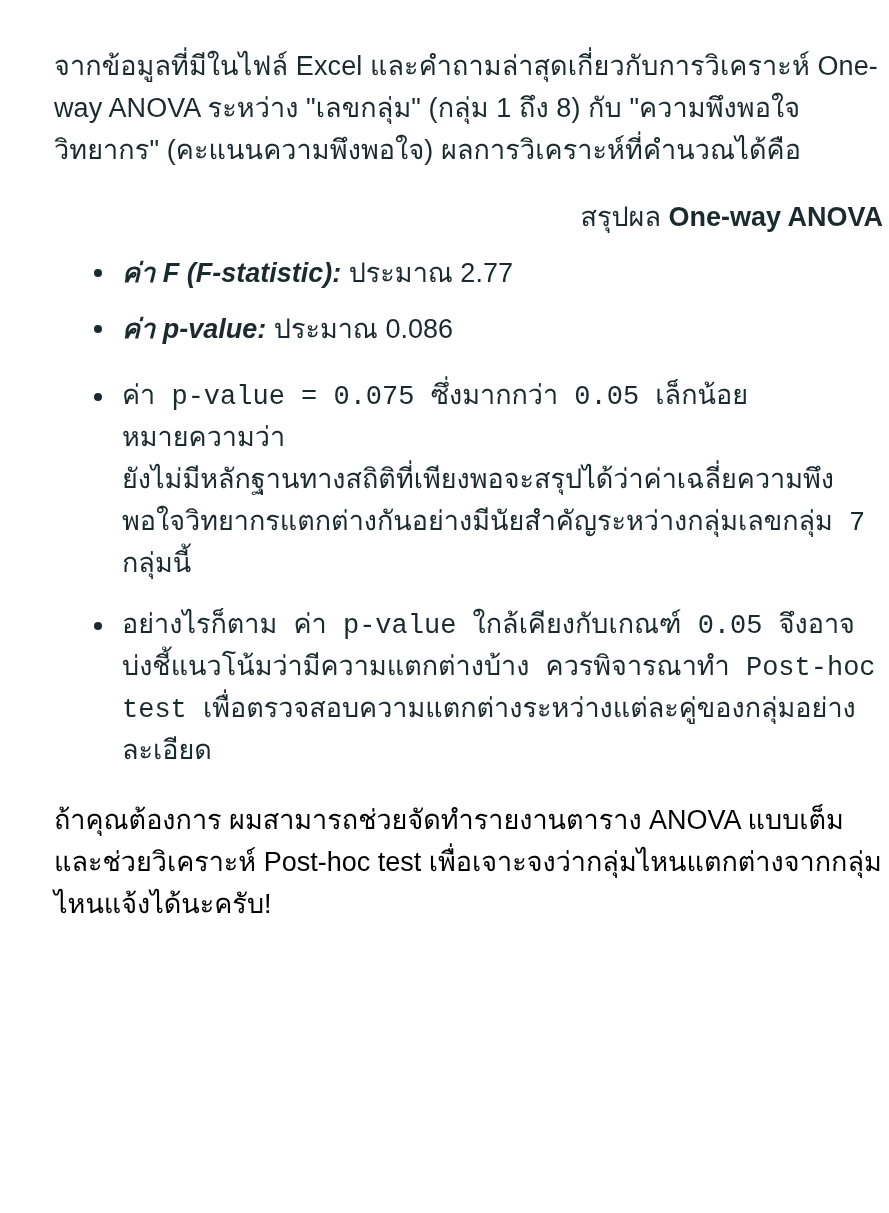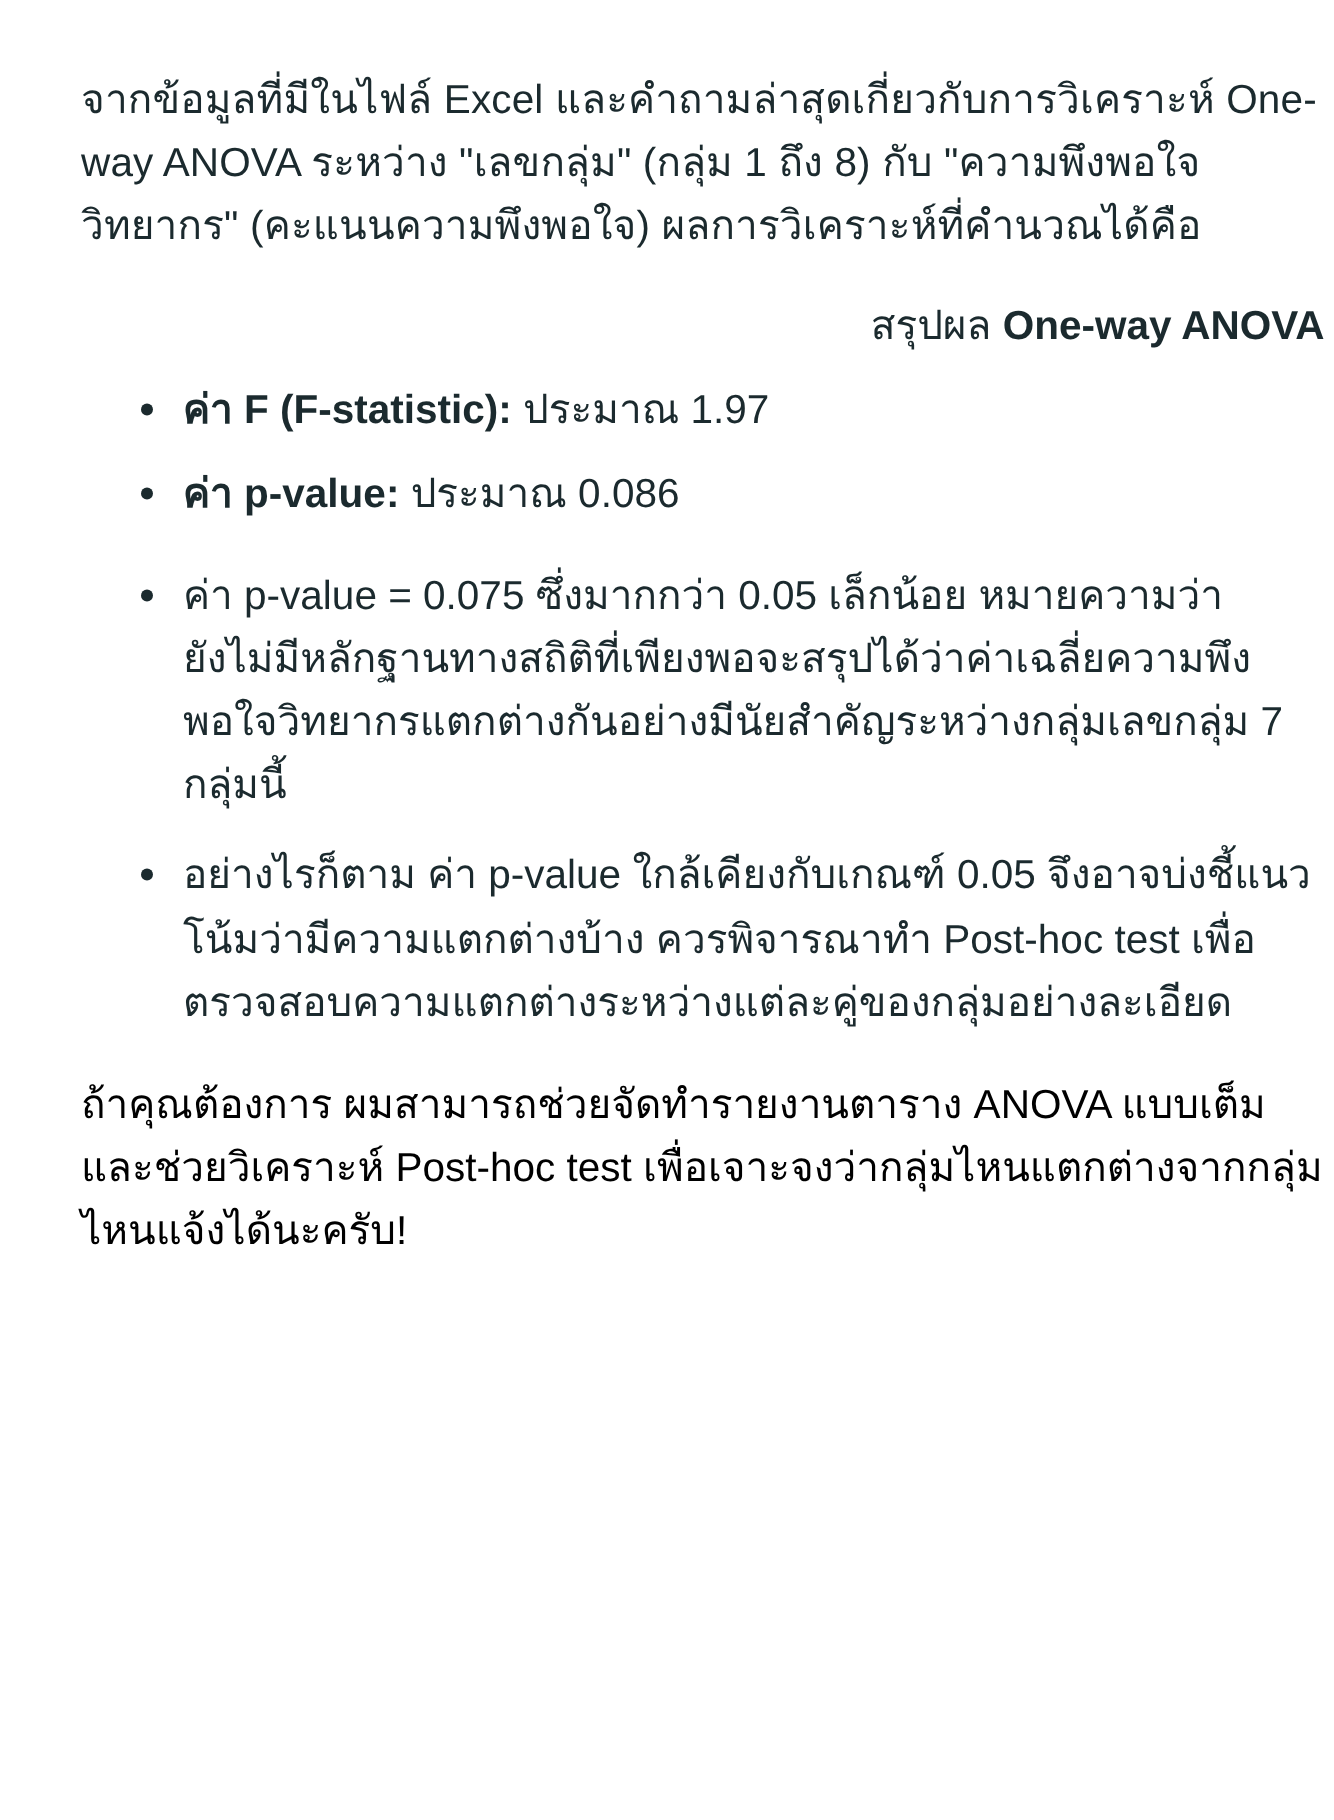--- a/index.html
+++ b/index.html
@@ -64,23 +64,25 @@
     width: 8px;
     height: 8px;
     border-radius: 50%;
     background: #1b2a2e;
   }
   ul.bullets.compact > li {
     margin-bottom: 14px;
   }
   .b {
     font-weight: 700;
+    font-style: italic;
   }
   .blk {
     display: block;
+    font-family: Liberation Mono, monospace;
   }
   .closing {
     margin: 0;
     font-size: 27px;
     line-height: 1.56;
     color: #000000;
   }
 </style>
 </head>
 <body>
@@ -88,21 +90,21 @@
 <div class="page">
 
   <p class="para">จากข้อมูลที่มีในไฟล์ Excel และคำถามล่าสุดเกี่ยวกับการวิเคราะห์ One-way ANOVA ระหว่าง "เลขกลุ่ม" (กลุ่ม 1 ถึง 8) กับ "ความพึงพอใจวิทยากร" (คะแนนความพึงพอใจ) ผลการวิเคราะห์ที่คำนวณได้คือ</p>
 
   <h2 class="section">
     <span>สรุปผล </span><span class="strong">One-way ANOVA</span>
   </h2>
 
   <ul class="bullets compact">
     <li>
-      <span class="b">ค่า F (F-statistic):</span><span> ประมาณ 1.97</span>
+      <span class="b">ค่า F (F-statistic):</span><span> ประมาณ 2.77</span>
     </li>
     <li>
       <span class="b">ค่า p-value:</span><span> ประมาณ 0.086</span>
     </li>
   </ul>
 
 
   <ul class="bullets">
     <li>
       <span class="blk">ค่า p-value = 0.075 ซึ่งมากกว่า 0.05 เล็กน้อย หมายความว่า</span>

